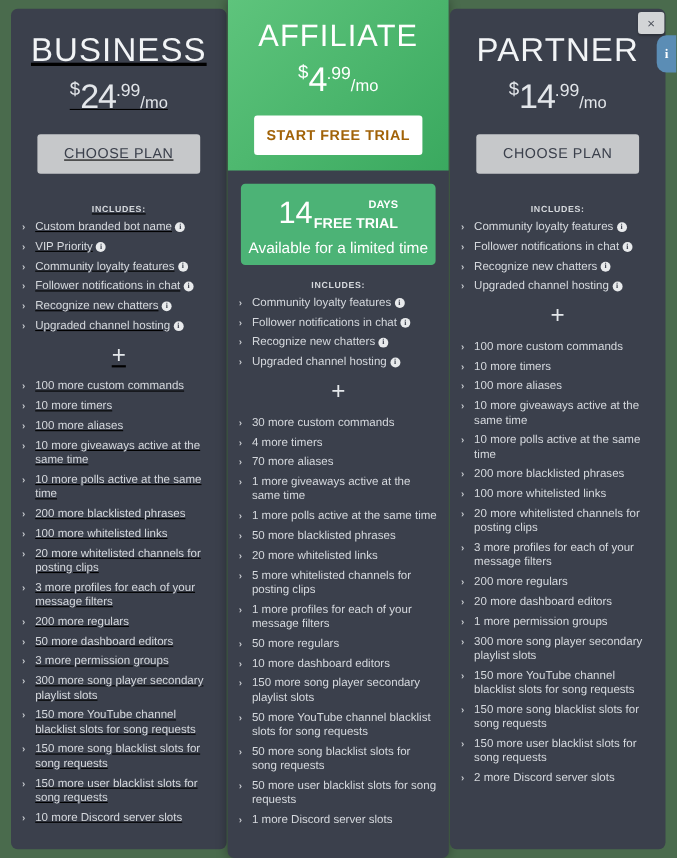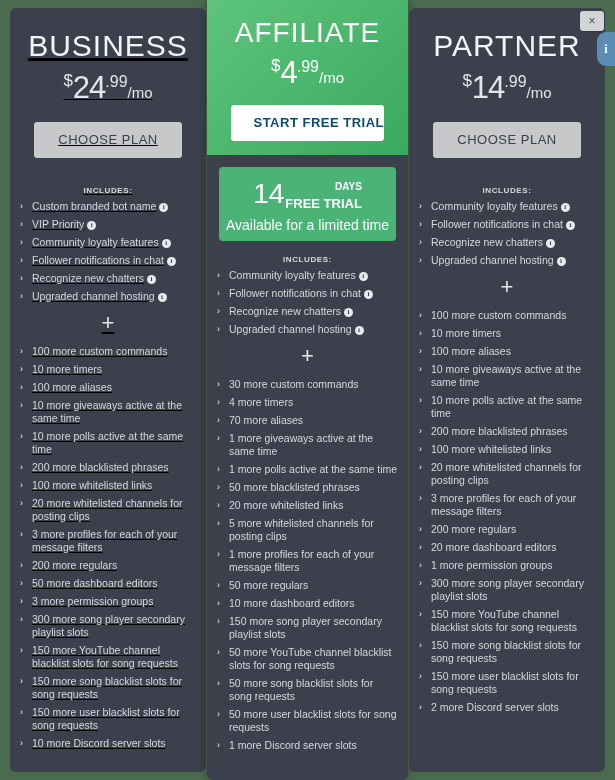--- a/index.html
+++ b/index.html
@@ -47,21 +47,21 @@
   .per  { font-size:15px; }
 
   
   .btn {
     display:block; margin:16px 12px 0; height:36px; line-height:36px;
     text-align:center; font-size:13px; letter-spacing:.5px;
     border-radius:3px; cursor:pointer; border:none; width:calc(100% - 24px);
     font-family:"Liberation Sans", sans-serif;
   }
   .btn-grey { background:#c6c8ca; color:#3b404c; }
-  .btn-white{ background:#ffffff; color:#0c4a6e; font-weight:bold; margin-top:14px;text-align:right; }
+  .btn-white{ background:#ffffff; color:#a16207; font-weight:bold; margin-top:14px; }
 
   .head-spacer { height:14px; }
 
   
   .trial {
     margin:12px 12px 0; background:#4cb376; border-radius:4px;
     padding:9px 6px 8px; text-align:center; color:#fff;
   }
   .trial-top { display:flex; justify-content:center; align-items:center; }
   .trial-num { font-size:28px; font-weight:300; line-height:.95; }

